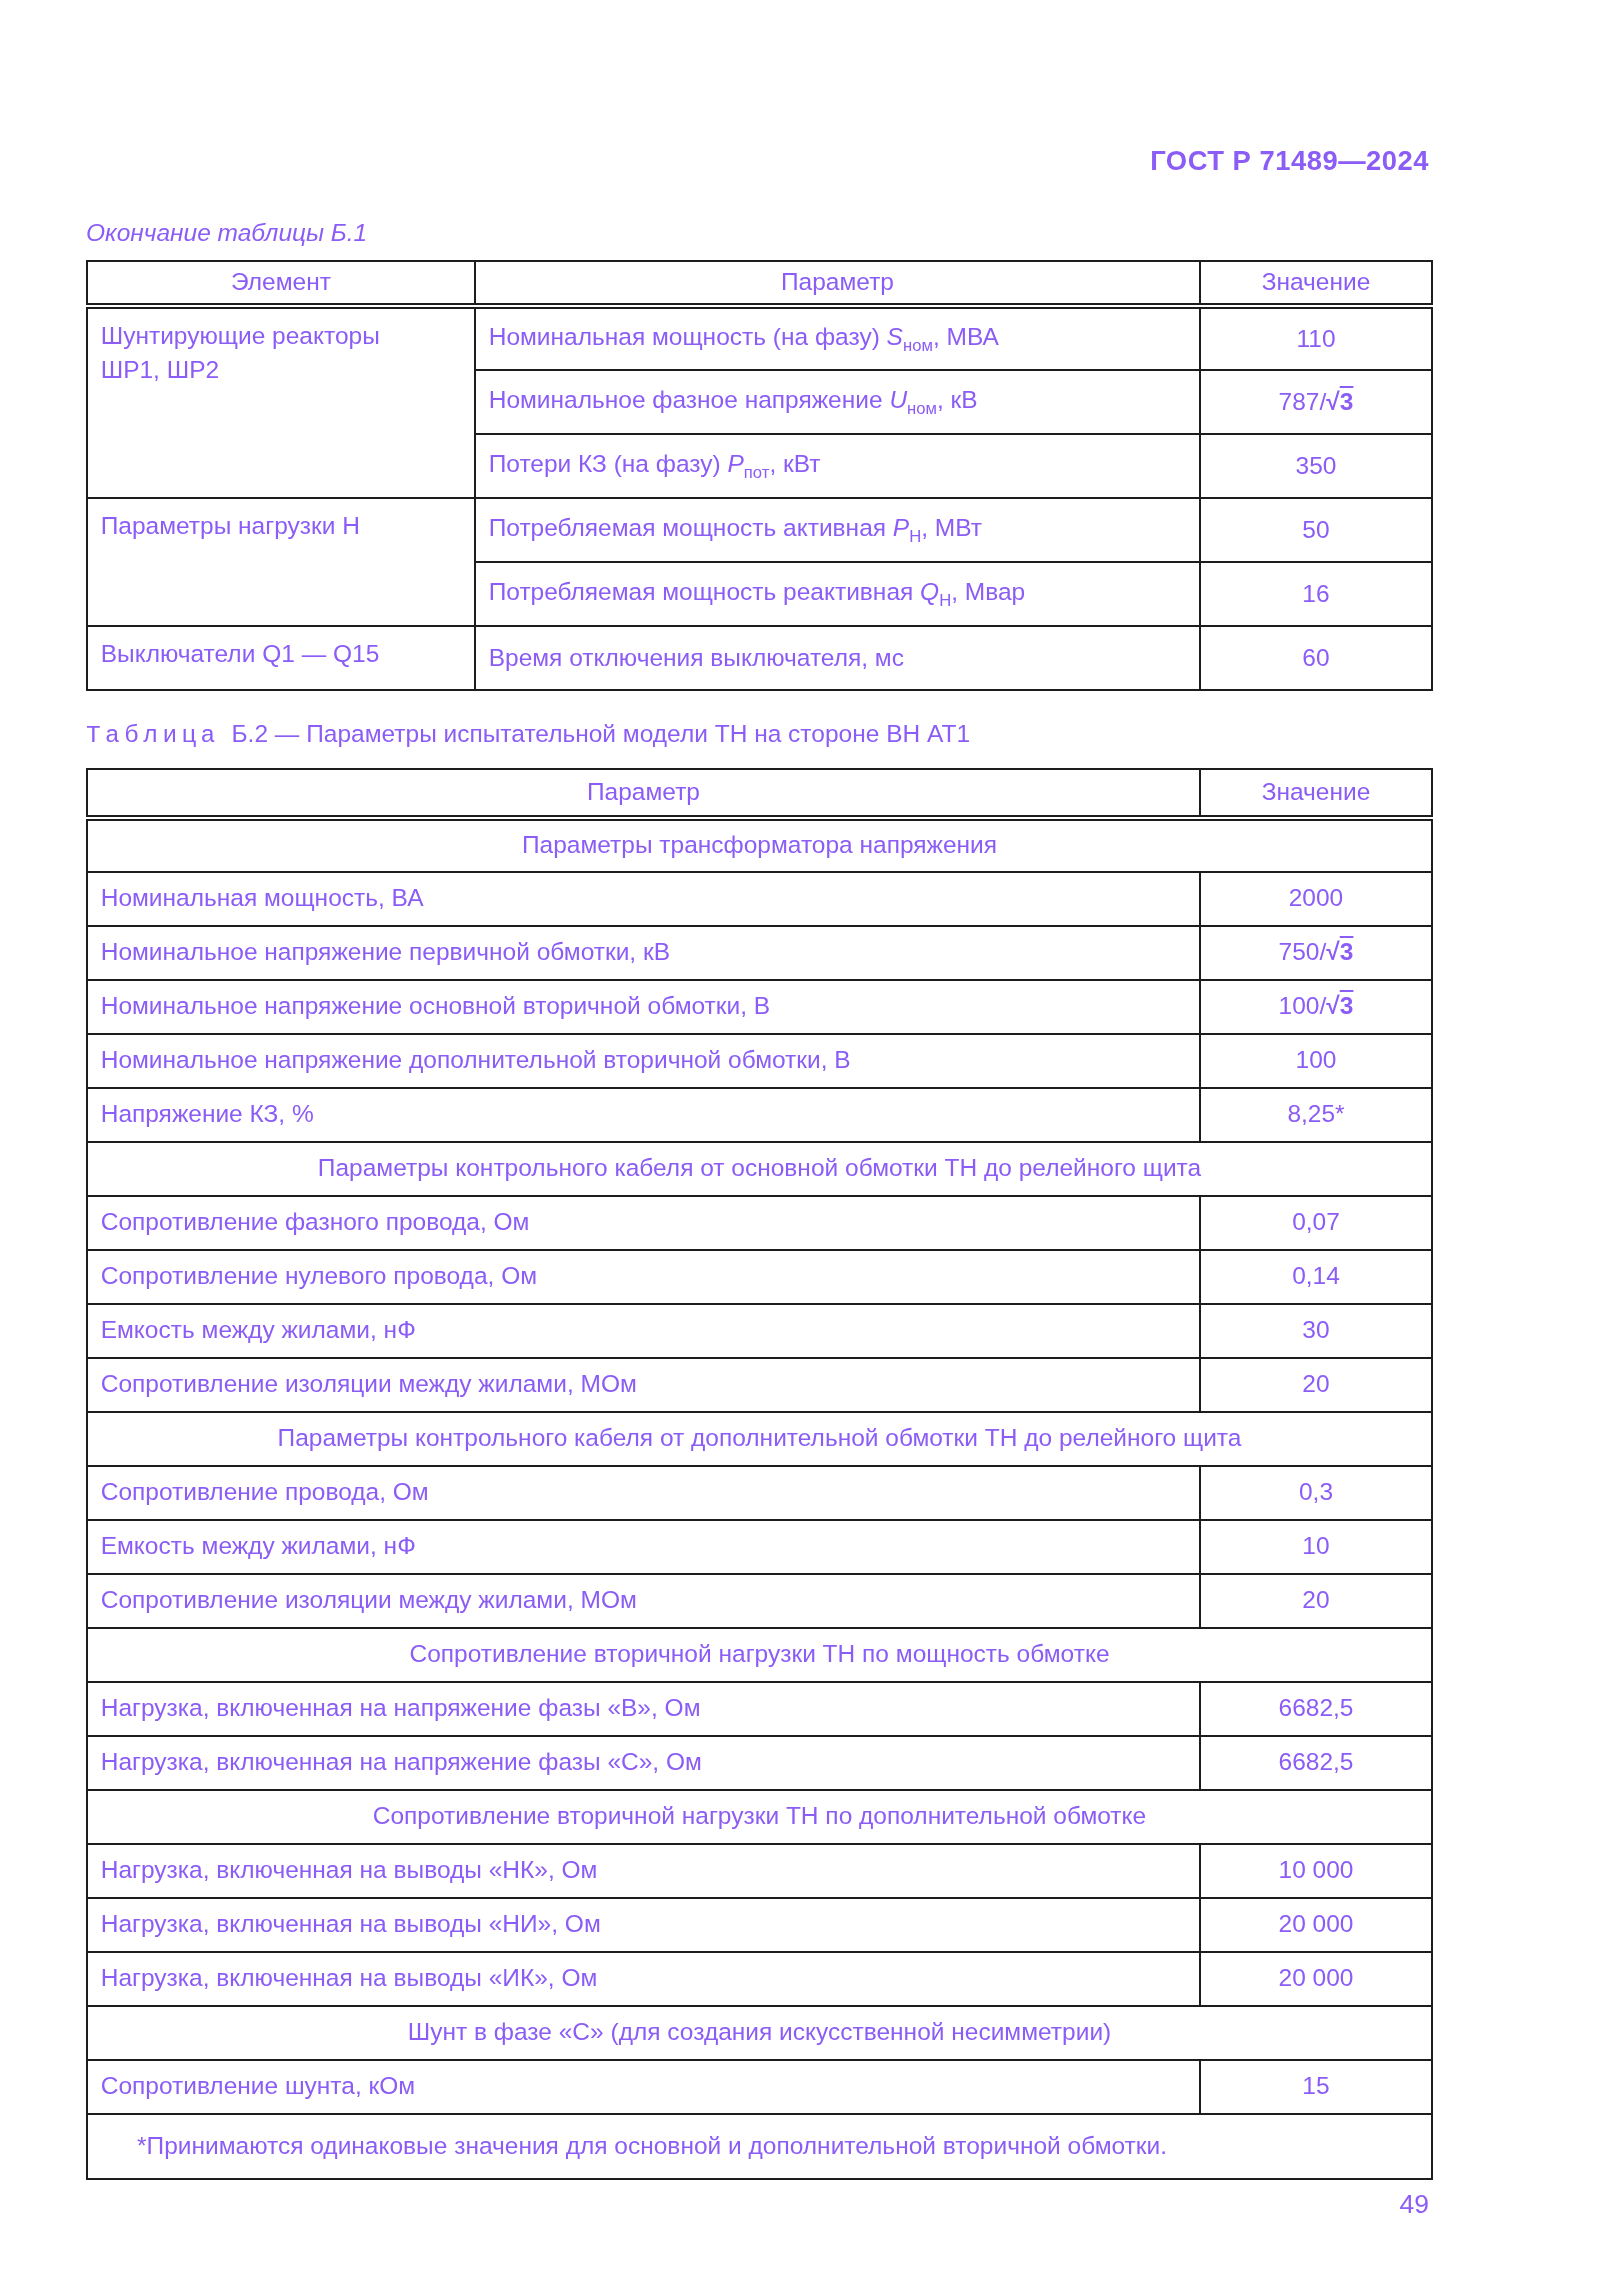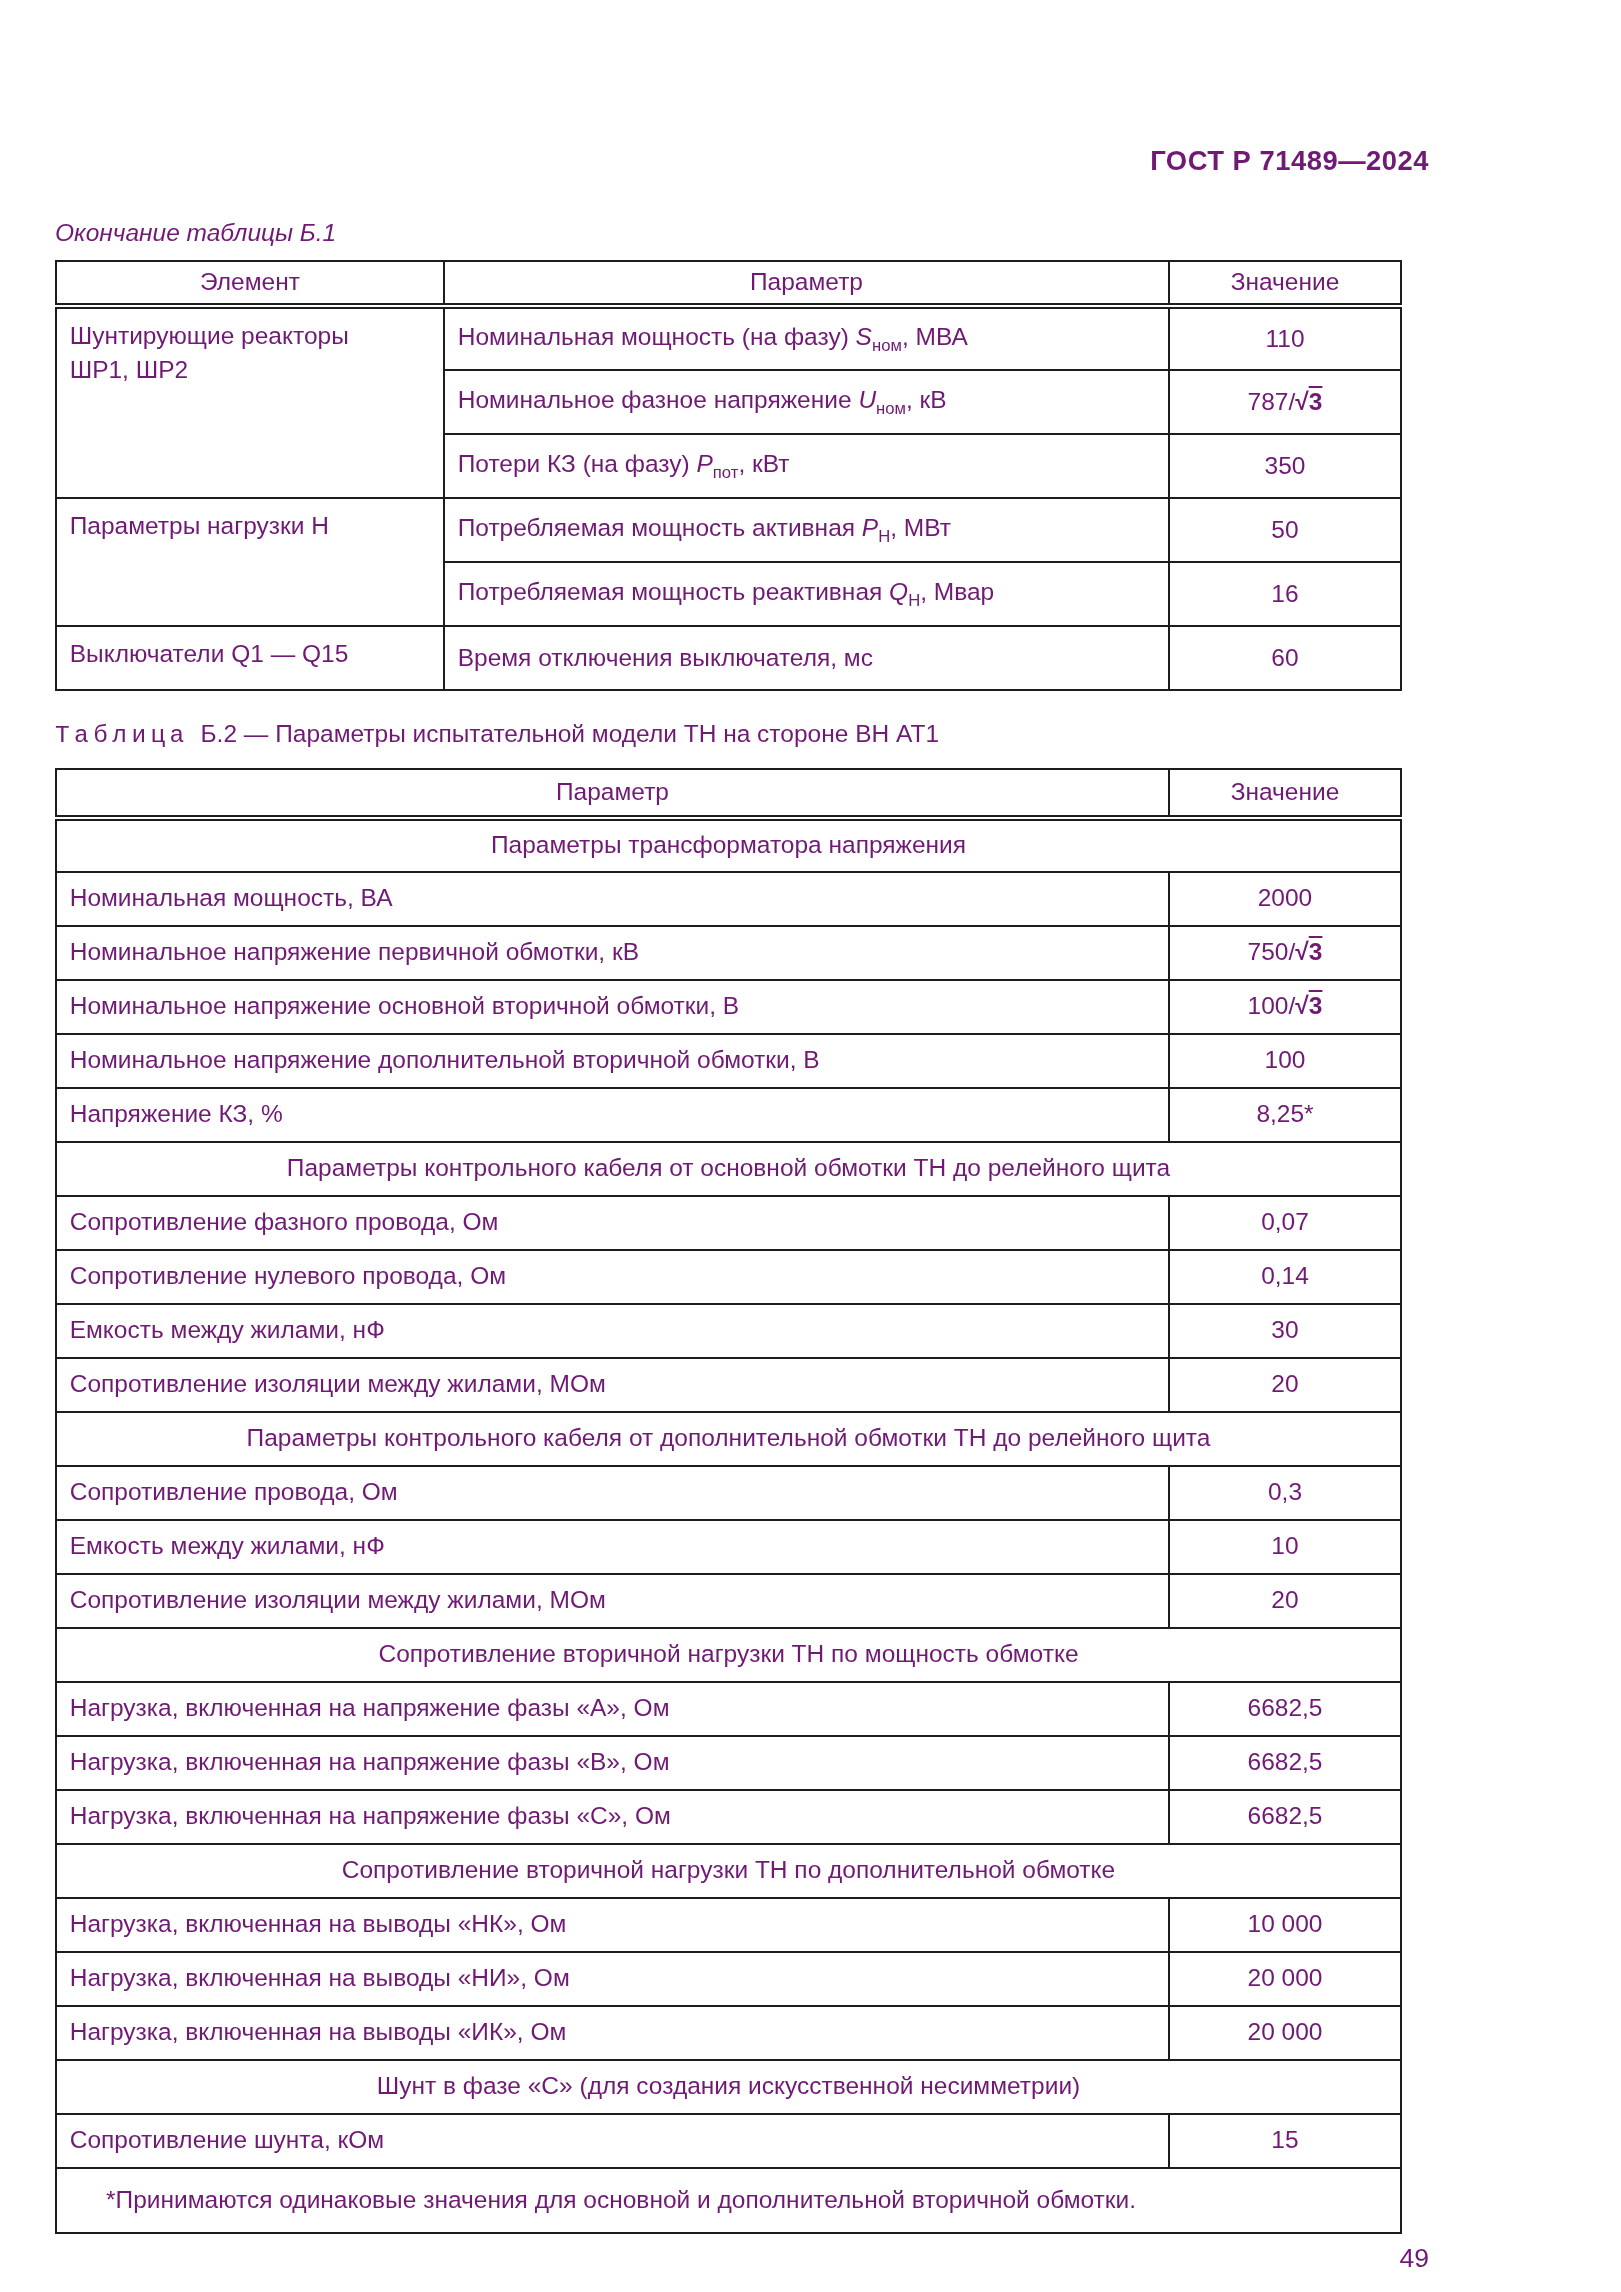--- a/index.html
+++ b/index.html
@@ -1,22 +1,22 @@
 <!DOCTYPE html>
 <html><head>
 <meta charset="utf-8">
 <style>
   html, body { margin: 0; padding: 0; background: #f2f2f2; }
   .page {
     width: 1621px; height: 2293px;
     box-sizing: border-box;
-    padding: 145px 192px 0 55px;
+    padding: 145px 192px 0 86px;
     background: #ffffff;
     font-family: "Liberation Sans", sans-serif;
-    color: #701a75;
+    color: #8b5cf6;
     position: relative;
     overflow: hidden;
   }
   .doc-header {
     text-align: right;
     font-weight: bold;
     font-size: 27.4px;
     line-height: 31px;
     letter-spacing: 0.5px;
   }
@@ -211,24 +211,20 @@
           <td class="value">10</td>
         </tr>
         <tr>
           <td class="param">Сопротивление изоляции между жилами, МОм</td>
           <td class="value">20</td>
         </tr>
         <tr>
           <td class="section" colspan="2">Сопротивление вторичной нагрузки ТН по мощность обмотке</td>
         </tr>
         <tr>
-          <td class="param">Нагрузка, включенная на напряжение фазы «А», Ом</td>
-          <td class="value">6682,5</td>
-        </tr>
-        <tr>
           <td class="param">Нагрузка, включенная на напряжение фазы «В», Ом</td>
           <td class="value">6682,5</td>
         </tr>
         <tr>
           <td class="param">Нагрузка, включенная на напряжение фазы «С», Ом</td>
           <td class="value">6682,5</td>
         </tr>
         <tr>
           <td class="section" colspan="2">Сопротивление вторичной нагрузки ТН по дополнительной обмотке</td>
         </tr>

